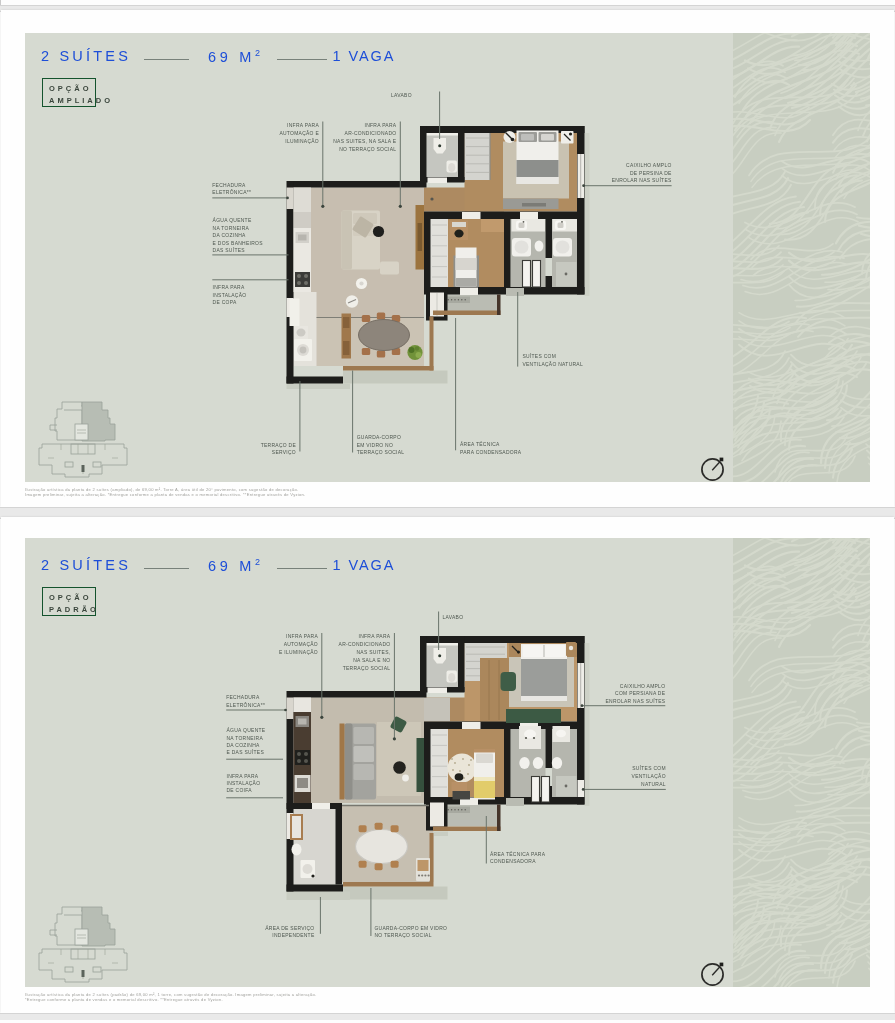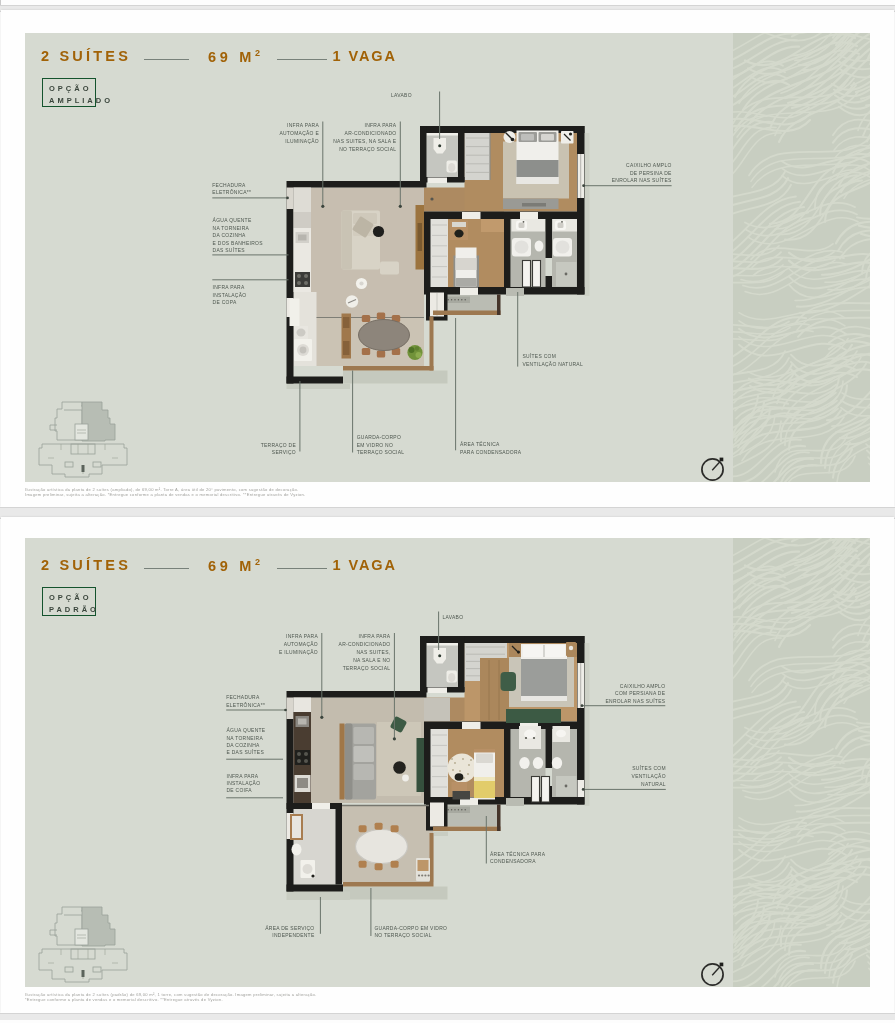--- a/index.html
+++ b/index.html
@@ -1,18 +1,18 @@
 <!DOCTYPE html>
 <html><head><meta charset="utf-8">
 <style>
 html,body{margin:0;padding:0;}
 body{width:895px;height:1023px;position:relative;background:#ffffff;font-family:"Liberation Sans",sans-serif;overflow:hidden;}
 .abs{position:absolute;}
 .panel{position:absolute;left:25px;width:845px;height:449px;background:#d6dad1;}
-.hdr{position:absolute;color:#a16207;font-size:14.5px;letter-spacing:3.2px;font-weight:700;}
+.hdr{position:absolute;color:#1d4ed8;font-size:14.5px;letter-spacing:3.2px;font-weight:400;}
 .hline{position:absolute;height:1.2px;background:#78817a;}
 .obox{position:absolute;left:41.5px;width:54px;height:29px;border:1px solid #14532d;color:#39443b;font-size:7.5px;font-weight:700;letter-spacing:3.0px;line-height:11.6px;padding:4.5px 0 0 6.5px;box-sizing:border-box;}
 .foot{position:absolute;left:25px;color:#a0a09c;font-size:4.1px;letter-spacing:0.28px;line-height:4.6px;white-space:pre;}
 </style></head>
 <body>
 
 <div class="abs" style="left:0;top:0;width:895px;height:5px;background:#fdfdfd;border-left:1px solid #c9c9c9;"></div>
 
 <div class="abs" style="left:0;top:5px;width:895px;height:5px;background:#e9e9e9;border-top:1px solid #d4d4d4;border-bottom:1px solid #d8d8d8;"></div>
 

